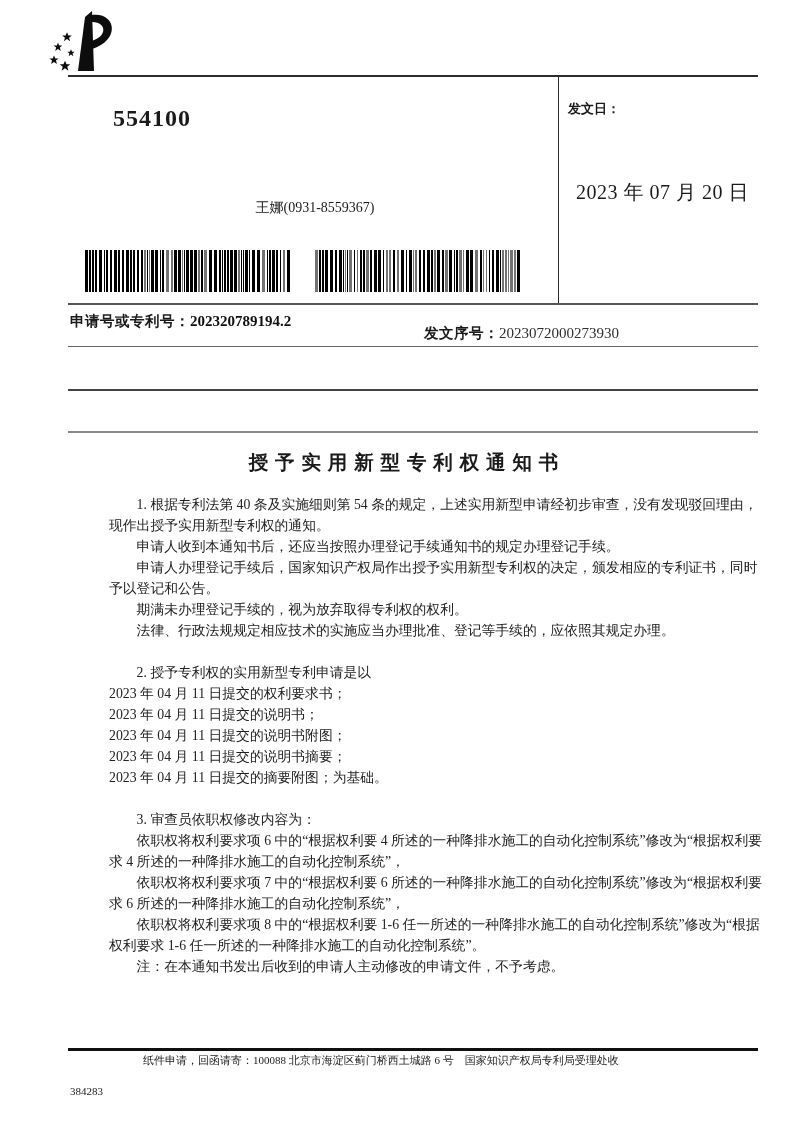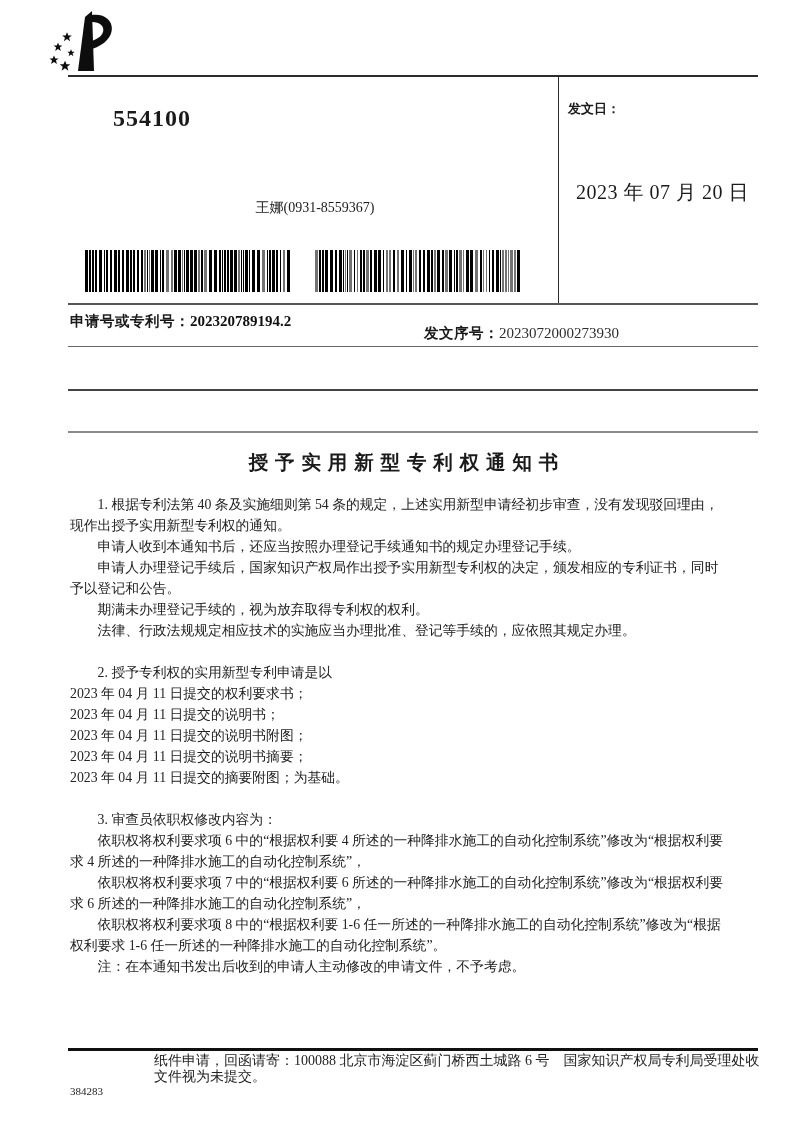--- a/index.html
+++ b/index.html
@@ -47,24 +47,24 @@
   .row2{left:70px; top:356px;}
   .row3{left:70px; top:400px;}
   
   .notice-title{left:4px; top:449px; width:100%; text-align:center; font-size:19.5px;
     font-weight:bold; letter-spacing:1px;}
   
   .notice-body{left:70px; top:494px; width:692px; font-size:13.8px; line-height:21px;
     color:#222; white-space:pre;}
   .body-section{margin:0;}
   .body-section + .body-section{margin-top:21px;}
-  .body-line{height:21px;}
+  .body-line{height:21px;margin-left:39px;}
   
   .footer-codes{left:70px; top:1053px; font-size:11px; line-height:15.5px; color:#222; white-space:pre;}
-  .footer-text{left:154px; top:1053px; width:620px; font-size:14px; line-height:15.5px;
+  .footer-text{left:143px; top:1053px; width:620px; font-size:11px; line-height:15.5px;
     color:#222; white-space:pre;}
 </style>
 </head>
 <body>
 
 <div class="page">
 
   <div class="abs logo">
     <svg viewBox="0 0 80 64" width="80" height="64" xmlns="http://www.w3.org/2000/svg">
       <defs>
@@ -105,15 +105,15 @@
 
   <div class="abs notice-title">授 予 实 用 新 型 专 利 权 通 知 书</div>
 
   <div class="abs notice-body" id="notice-body"><div class="body-section"><div class="body-line">　　1. 根据专利法第 40 条及实施细则第 54 条的规定，上述实用新型申请经初步审查，没有发现驳回理由，</div><div class="body-line">现作出授予实用新型专利权的通知。</div><div class="body-line">　　申请人收到本通知书后，还应当按照办理登记手续通知书的规定办理登记手续。</div><div class="body-line">　　申请人办理登记手续后，国家知识产权局作出授予实用新型专利权的决定，颁发相应的专利证书，同时</div><div class="body-line">予以登记和公告。</div><div class="body-line">　　期满未办理登记手续的，视为放弃取得专利权的权利。</div><div class="body-line">　　法律、行政法规规定相应技术的实施应当办理批准、登记等手续的，应依照其规定办理。</div></div><div class="body-section"><div class="body-line">　　2. 授予专利权的实用新型专利申请是以</div><div class="body-line">2023 年 04 月 11 日提交的权利要求书；</div><div class="body-line">2023 年 04 月 11 日提交的说明书；</div><div class="body-line">2023 年 04 月 11 日提交的说明书附图；</div><div class="body-line">2023 年 04 月 11 日提交的说明书摘要；</div><div class="body-line">2023 年 04 月 11 日提交的摘要附图；为基础。</div></div><div class="body-section"><div class="body-line">　　3. 审查员依职权修改内容为：</div><div class="body-line">　　依职权将权利要求项 6 中的“根据权利要 4 所述的一种降排水施工的自动化控制系统”修改为“根据权利要</div><div class="body-line">求 4 所述的一种降排水施工的自动化控制系统”，</div><div class="body-line">　　依职权将权利要求项 7 中的“根据权利要 6 所述的一种降排水施工的自动化控制系统”修改为“根据权利要</div><div class="body-line">求 6 所述的一种降排水施工的自动化控制系统”，</div><div class="body-line">　　依职权将权利要求项 8 中的“根据权利要 1-6 任一所述的一种降排水施工的自动化控制系统”修改为“根据</div><div class="body-line">权利要求 1-6 任一所述的一种降排水施工的自动化控制系统”。</div><div class="body-line">　　注：在本通知书发出后收到的申请人主动修改的申请文件，不予考虑。</div></div></div>
 
   <div class="abs rule-footer"></div>
   <div class="abs footer-codes">
     <div>384283</div>
     <div>2022.10</div>
   </div>
-  <div class="abs footer-text" id="footer-text"><div>纸件申请，回函请寄：100088 北京市海淀区蓟门桥西土城路 6 号　国家知识产权局专利局受理处收</div><div>文件视为未提交。</div></div>
+  <div class="abs footer-text" id="footer-text"><div>纸件申请，回函请寄：100088 北京市海淀区蓟门桥西土城路 6 号　国家知识产权局专利局受理处收</div></div>
 
 </div>
 
 </body></html>

